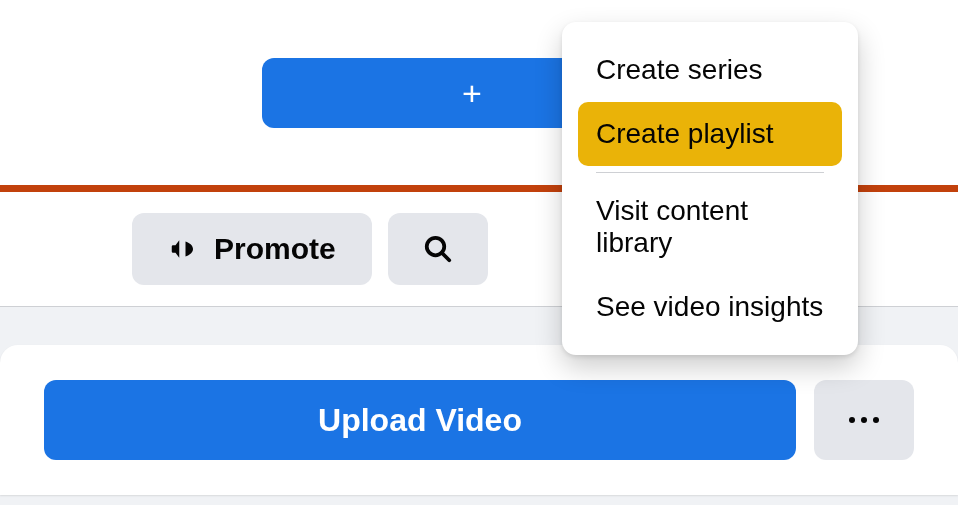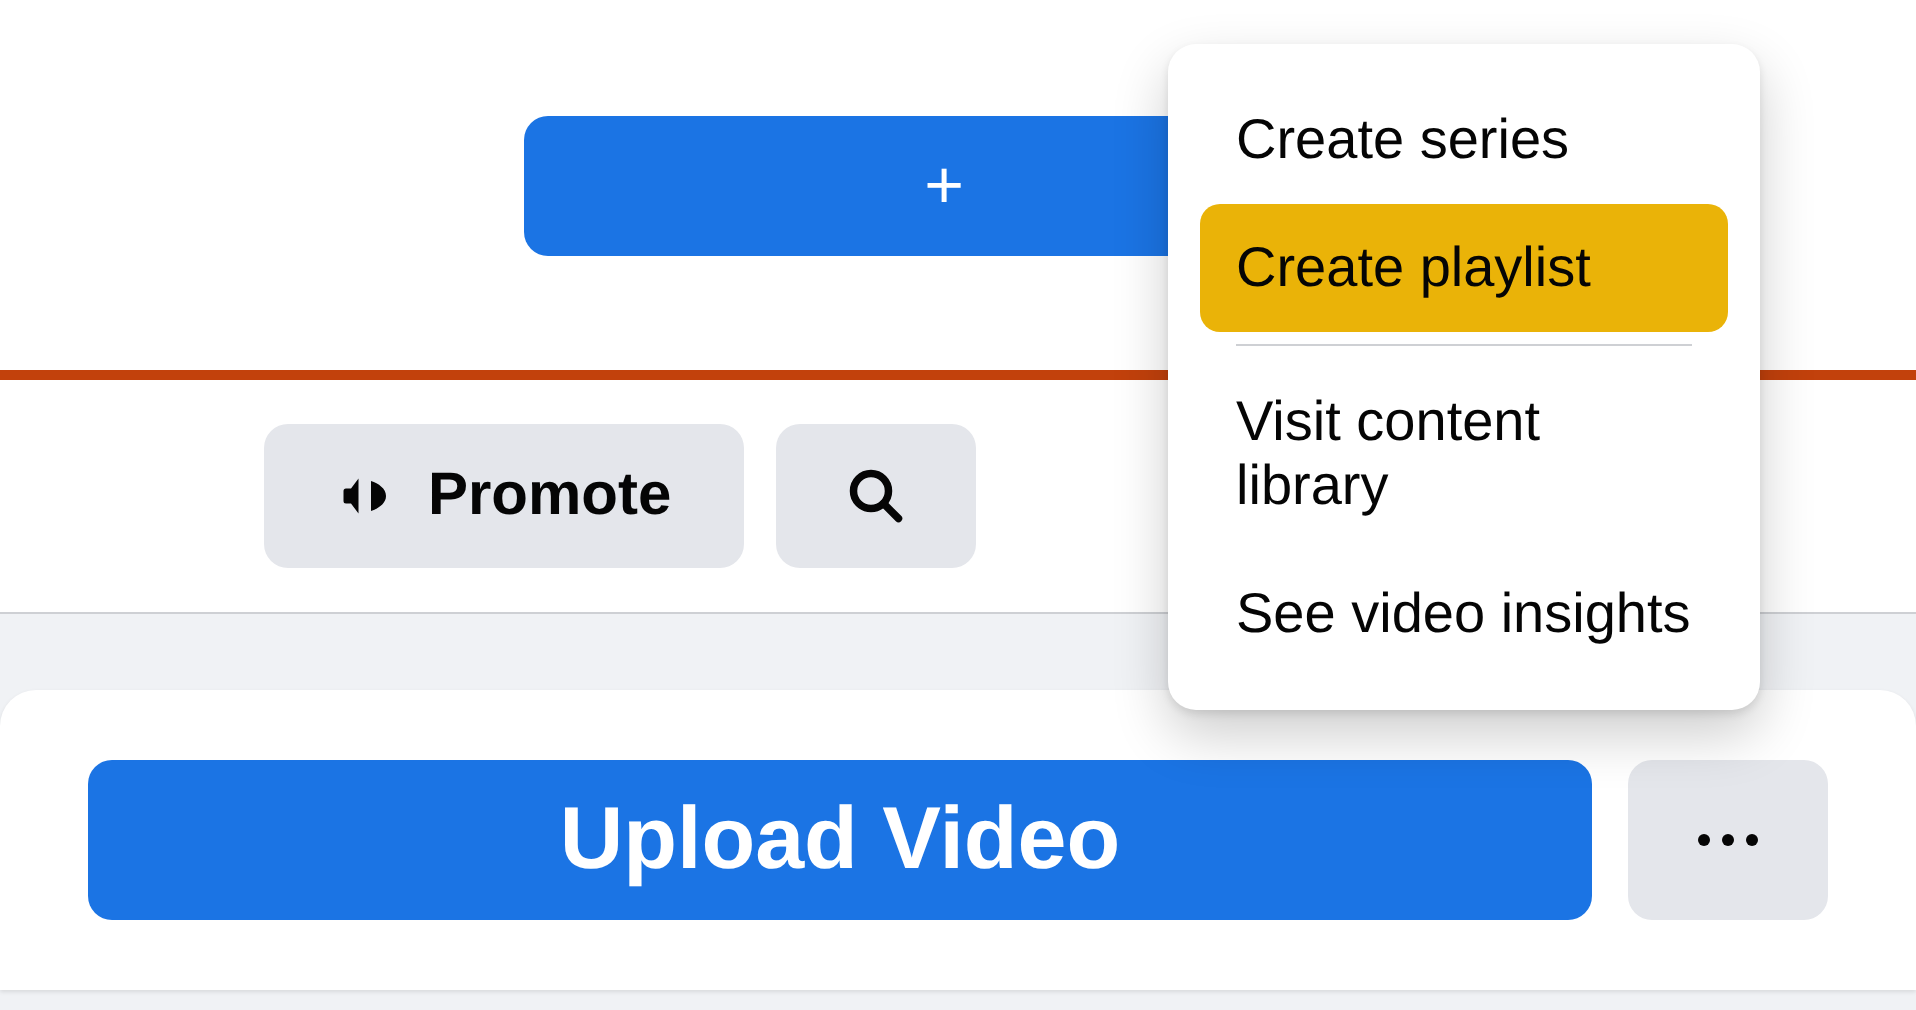--- a/index.html
+++ b/index.html
@@ -33,21 +33,21 @@
     font-weight: 600;
     cursor: pointer;
   }
   .plus-icon {
     font-size: 34px;
     line-height: 1;
     font-weight: 400;
   }
   .mid-section {
     background: #fff;
-    border-top: 5px solid #c2410c;
+    border-top: 7px solid #c2410c;
     border-bottom: 1px solid #ced0d4;
     height: 122px;
     display: flex;
     align-items: center;
     padding-left: 132px;
     gap: 16px;
   }
   .promote-button {
     background: #e4e6eb;
     border-radius: 12px;
@@ -92,21 +92,21 @@
   }
   .upload-button {
     background: #1b74e4;
     color: #fff;
     border-radius: 12px;
     height: 80px;
     flex: 1;
     display: flex;
     align-items: center;
     justify-content: center;
-    font-size: 44px;
+    font-size: 32px;
     font-weight: 600;
     cursor: pointer;
   }
   .creator-button {
     background: #e4e6eb;
     color: #050505;
     border-radius: 12px;
     height: 80px;
     flex: 1;
     display: flex;
@@ -131,21 +131,21 @@
     gap: 6px;
   }
   .dot {
     width: 6px;
     height: 6px;
     background: #050505;
     border-radius: 50%;
   }
   .dropdown {
     position: absolute;
-    left: 584px;
+    left: 562px;
     top: 22px;
     width: 296px;
     background: #fff;
     border-radius: 14px;
     box-shadow: 0 12px 28px rgba(0,0,0,0.2), 0 2px 4px rgba(0,0,0,0.1);
     padding: 16px;
     z-index: 100;
   }
   .dropdown-item {
     padding: 16px 18px;

